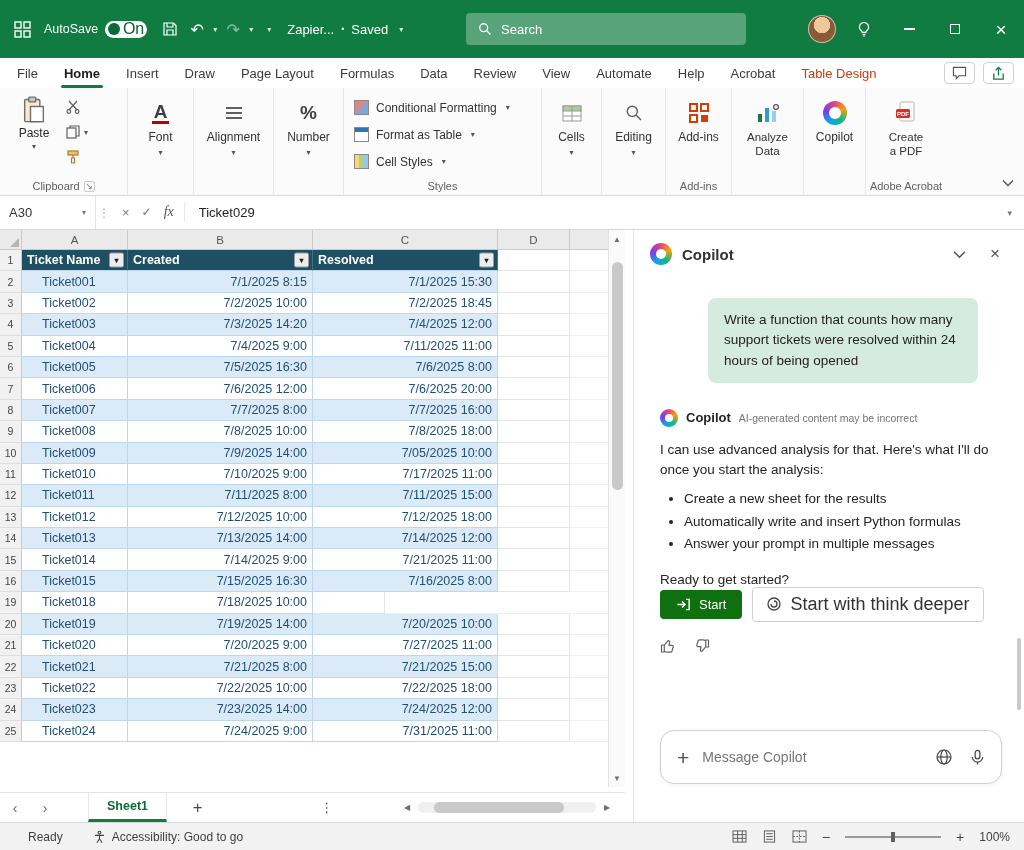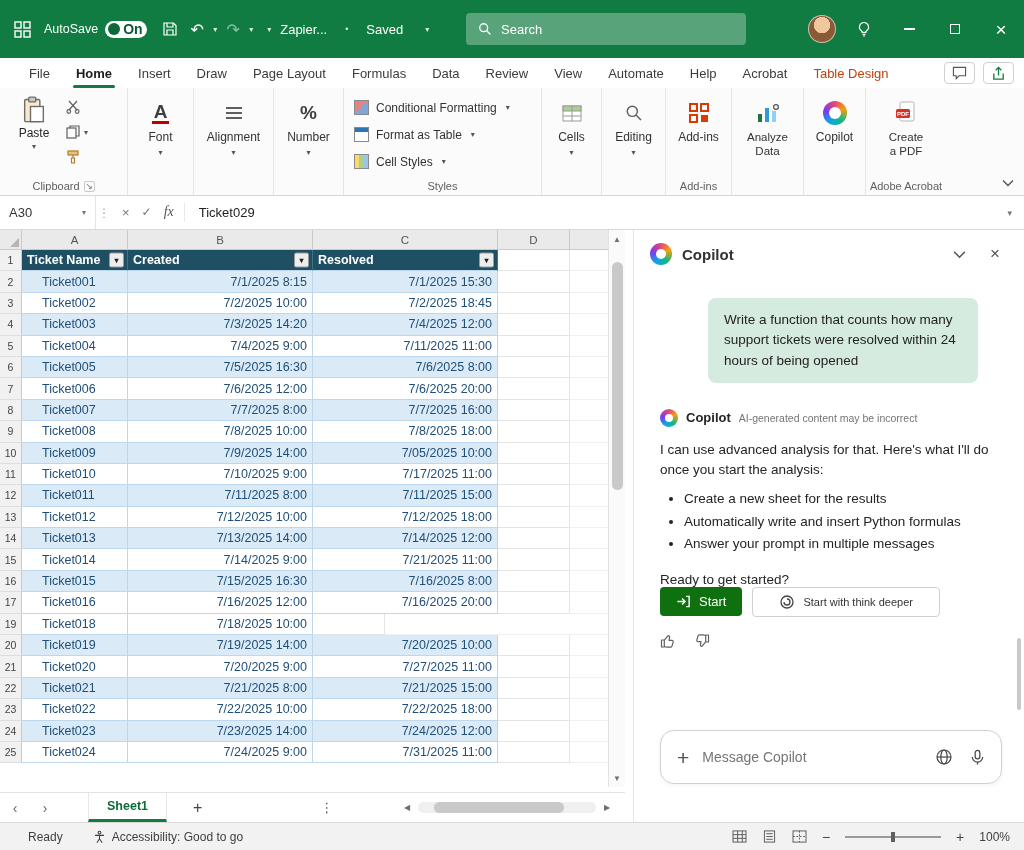--- a/index.html
+++ b/index.html
@@ -4,38 +4,38 @@
 <style>
 *{margin:0;padding:0;box-sizing:border-box}
 html,body{width:1024px;height:850px;overflow:hidden;font-family:"Liberation Sans",sans-serif;background:#fff;font-size:13px}
 
 
 .titlebar{position:absolute;top:0;left:0;right:0;height:58px;background:#107C41;display:flex;align-items:center;color:#fff}
 .appgrid{width:44px;display:flex;justify-content:center}
 .autosave{font-size:12.5px;margin-right:7px}
 .toggle{width:42px;height:17px;background:#fff;border-radius:9px;display:flex;align-items:center;padding:0 3px;gap:3px;cursor:default}
 .toggle .knob{width:12px;height:12px;border-radius:50%;background:#0b6a38}
-.toggle .tstate{font-size:14px;font-weight:bold;color:#0b5c2e}
+.toggle .tstate{font-size:16px;font-weight:normal;color:#0b5c2e}
 .tbicon{width:30px;display:flex;justify-content:center;align-items:center}
 .tbglyph{font-size:16px;width:24px;text-align:center}
 .dim{opacity:.5}
 .tbcaret{font-size:8px;opacity:.85;width:12px;text-align:center}
-.docname{display:flex;align-items:center;gap:18px;margin-left:5px;font-size:13px}
+.docname{display:flex;align-items:center;gap:7px;margin-left:12px;font-size:13px}
 .dot{font-size:9px;opacity:.9}
 .searchbox{position:absolute;left:466px;top:13px;width:280px;height:32px;background:rgba(255,255,255,.30);border-radius:4px;display:flex;align-items:center;gap:9px;padding:0 12px;color:#fff;font-size:13px}
 .tbright{margin-left:auto;display:flex;align-items:center;height:100%}
 .avatar{width:28px;height:28px;border-radius:50%;background:radial-gradient(circle at 50% 35%,#eec79d 0 38%,#8a5a36 39% 100%);border:1px solid rgba(255,255,255,.6);margin-right:20px}
 .bulb{margin-right:14px;display:flex}
 .wbtn{width:46px;height:100%;display:flex;align-items:center;justify-content:center}
 .minbar{width:11px;height:1.5px;background:#fff;display:inline-block}
 .maxbox{width:10px;height:10px;border:1.5px solid #fff;display:inline-block}
 .closex{font-size:19px;line-height:1}
 
 
-.tabs{position:absolute;top:58px;left:12px;right:0;height:30px;background:#fff;display:flex;align-items:stretch;padding-left:4px}
+.tabs{position:absolute;top:58px;left:0;right:0;height:30px;background:#fff;display:flex;align-items:stretch;padding-left:4px}
 .rtab{padding:0 13px;font-size:13px;color:#3b3b3b;display:flex;align-items:center;position:relative;white-space:nowrap}
 .rtab.active{font-weight:700;color:#1d1d1d}
 .rtab.active::after{content:"";position:absolute;left:10px;right:10px;bottom:0;height:3px;background:#107C41;border-radius:2px}
 .rtab.contextual{color:#c2410c}
 .tabsright{margin-left:auto;display:flex;align-items:center;gap:8px;padding-right:10px}
 .tr-btn{height:22px;border:1px solid #d0d0d0;border-radius:4px;display:flex;align-items:center;justify-content:center;padding:0 7px;background:#fff}
 
 
 .ribbon{position:absolute;top:88px;left:0;right:0;height:108px;background:#fbfbfb;border-bottom:1px solid #d8d8d8;display:flex}
 .rgroup{position:relative;height:100%;border-right:1px solid #e6e6e6;flex:none}
@@ -132,21 +132,21 @@
 .resp{margin:26px 22px 0 26px}
 .resphead{display:flex;align-items:center;gap:8px}
 .respauthor{font-size:13px;font-weight:700;color:#242424}
 .respdisc{font-size:10.5px;color:#757575}
 .resptext{margin-top:13px;font-size:13.5px;line-height:1.5;color:#242424;max-width:345px}
 .resplist{margin-top:9px;padding-left:24px;max-width:318px}
 .resplist li{font-size:13.5px;line-height:1.45;margin:3px 0;color:#242424}
 .respcta{margin-top:18px;font-size:13.5px;color:#242424}
 .btnrow{display:flex;align-items:center;gap:10px;}
 .btnstart{display:inline-flex;align-items:center;gap:8px;background:#0E700E;color:#fff;font-size:13px;border:none;border-radius:4px;padding:7px 16px}
-.btndeep{display:inline-flex;align-items:center;gap:8px;background:#fff;border:1px solid #D1D1D1;color:#333;font-size:11px;border-radius:4px;padding:6px 26px}
+.btndeep{display:inline-flex;align-items:center;gap:8px;background:#fff;border:1px solid #D1D1D1;color:#333;font-size:18px;border-radius:4px;padding:6px 13px}
 .fbrow{display:flex;gap:18px;margin-top:16px}
 .cpinput{position:absolute;left:26px;right:22px;bottom:38px;height:54px;border:1px solid #D1D1D1;border-radius:14px;background:#fff;display:flex;align-items:center;gap:13px;padding:0 16px;box-shadow:0 1px 4px rgba(0,0,0,.06)}
 .inplus{font-size:21px;color:#555;font-weight:300;line-height:1}
 .inph{font-size:14px;color:#757575}
 .inright{margin-left:auto;display:flex;align-items:center;gap:17px;color:#444}
 .panescroll{position:absolute;right:3px;top:408px;width:4px;height:72px;background:#C9C9C9;border-radius:2px}
 svg{display:block}
 </style>
 </head>
 <body>
@@ -554,28 +554,20 @@
         <div class="cell w-b num">7/14/2025 9:00</div>
         <div class="cell w-c num">7/21/2025 11:00</div>
         <div class="cell dcol w-d"></div>
         <div class="fillcell"></div>
       </div>
       <div class="grow">
         <div class="rowhead">16</div>
         <div class="cell w-a name band">Ticket015</div>
         <div class="cell w-b num band">7/15/2025 16:30</div>
         <div class="cell w-c num band">7/16/2025 8:00</div>
-        <div class="cell dcol w-d"></div>
-        <div class="fillcell"></div>
-      </div>
-      <div class="grow">
-        <div class="rowhead">17</div>
-        <div class="cell w-a name">Ticket016</div>
-        <div class="cell w-b num">7/16/2025 12:00</div>
-        <div class="cell w-c num">7/16/2025 20:00</div>
         <div class="cell dcol w-d"></div>
         <div class="fillcell"></div>
       </div>
       <div class="grow">
         <div class="rowhead">19</div>
         <div class="cell w-a name">Ticket018</div>
         <div class="cell w-b num">7/18/2025 10:00</div>
         <div class="cell dcol w-d"></div>
         <div class="fillcell"></div>
       </div>

